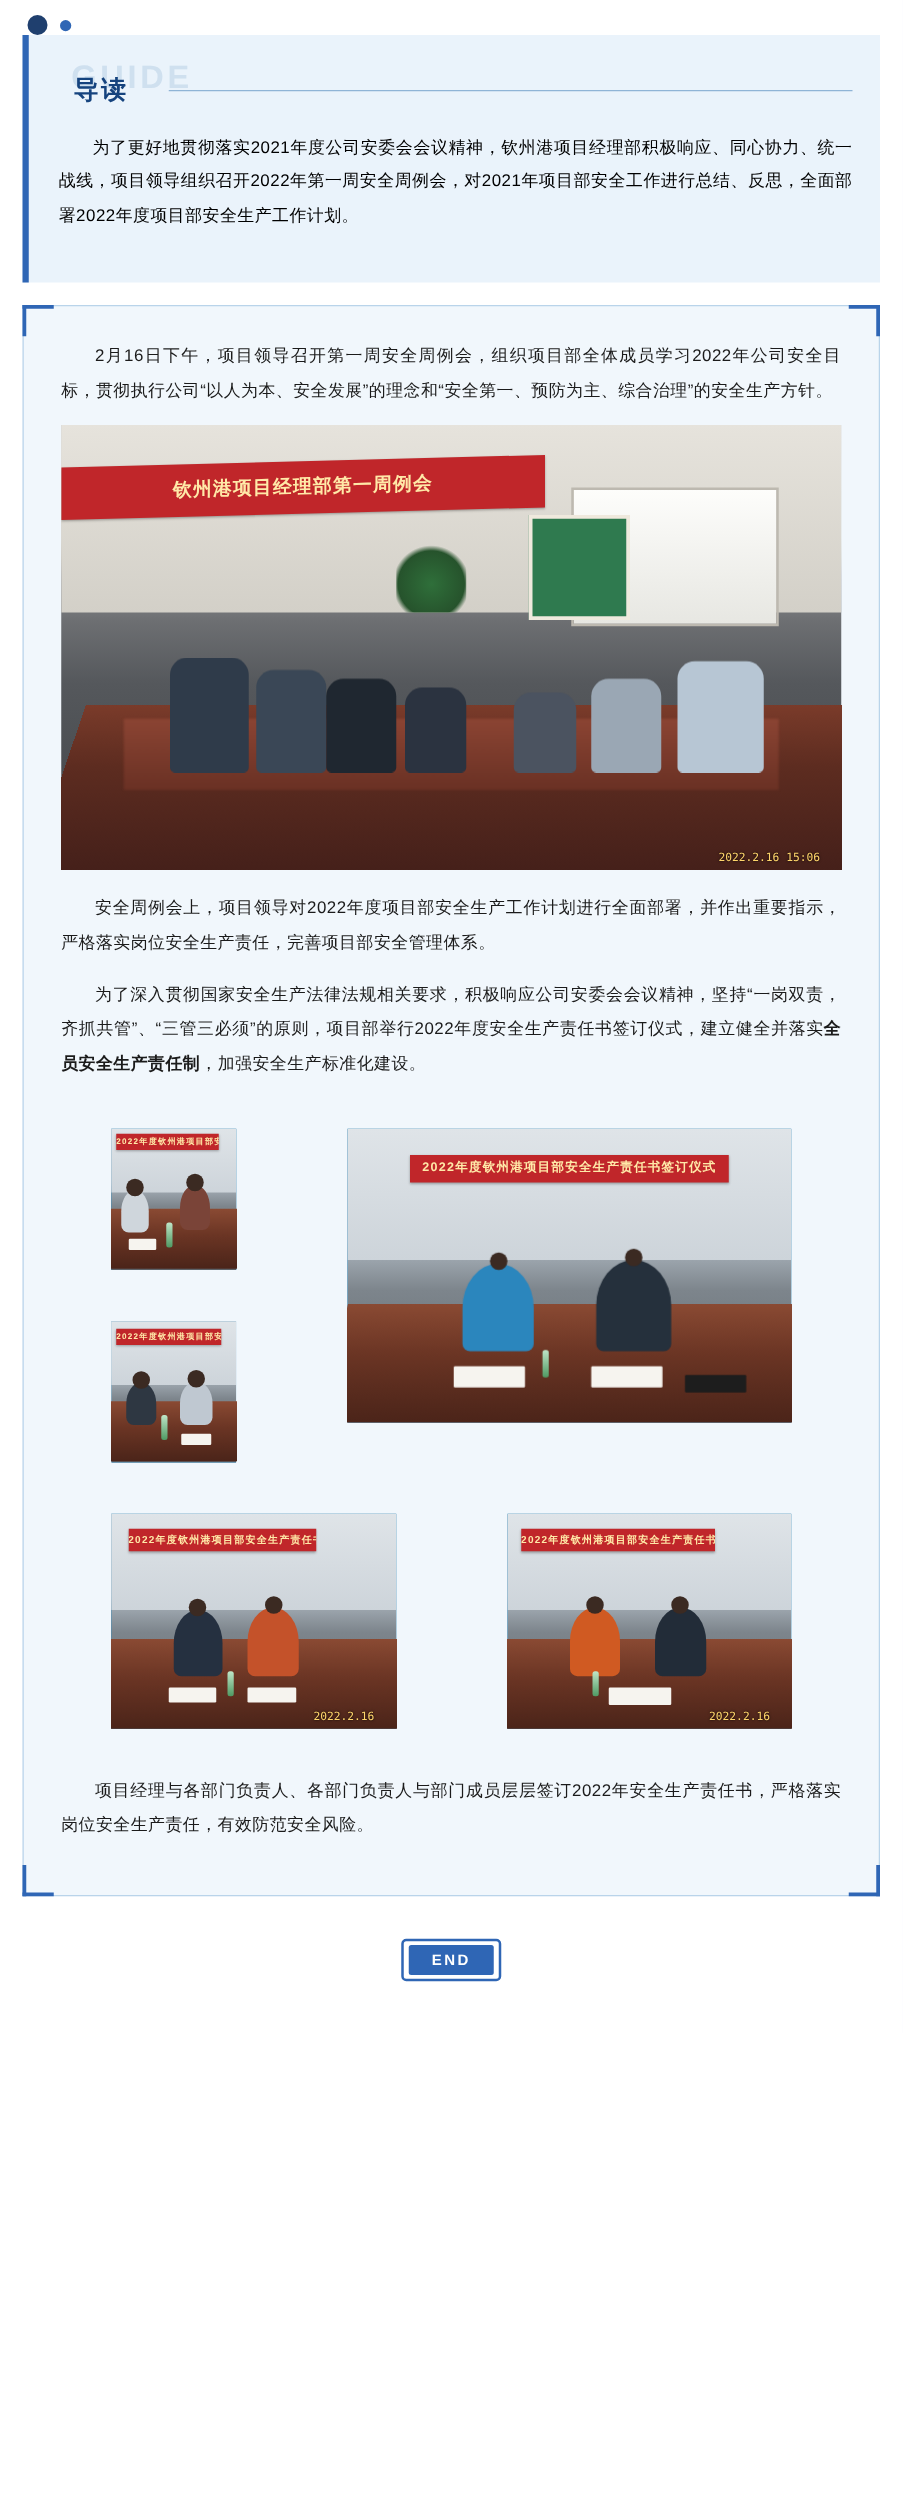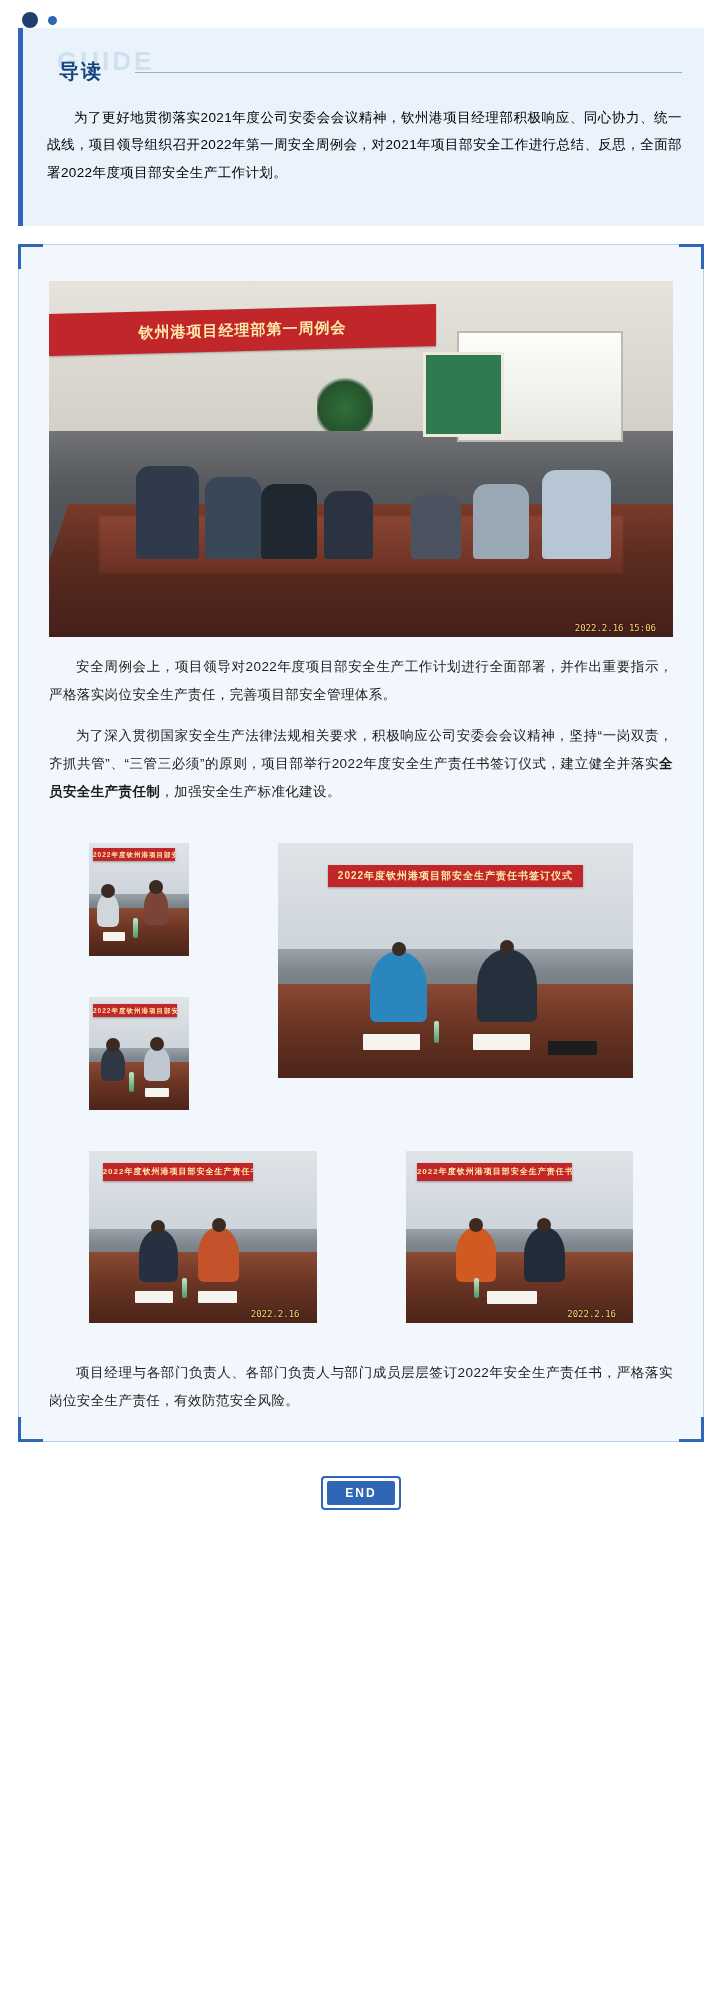--- a/index.html
+++ b/index.html
@@ -293,20 +293,21 @@
     </div>
     <p class="guide-text">为了更好地贯彻落实2021年度公司安委会会议精神，钦州港项目经理部积极响应、同心协力、统一战线，项目领导组织召开2022年第一周安全周例会，对2021年项目部安全工作进行总结、反思，全面部署2022年度项目部安全生产工作计划。</p>
   </section>
 
   <section class="main-card">
     <span class="corner tl"></span>
     <span class="corner tr"></span>
     <span class="corner bl"></span>
     <span class="corner br"></span>
 
+    <p class="body-text">2月16日下午，项目领导召开第一周安全周例会，组织项目部全体成员学习2022年公司安全目标，贯彻执行公司“以人为本、安全发展”的理念和“安全第一、预防为主、综合治理”的安全生产方针。</p>
 
     <figure class="photo photo-main" style="margin:10px 0 16px 0;">
       <span class="pm-ceiling"></span>
       <span class="pm-wall"></span>
       <span class="pm-screen"></span>
       <span class="pm-greenboard"></span>
       <span class="pm-plant"></span>
       <span class="pm-table"></span>
       <span class="pm-tablecloth"></span>
 
@@ -407,21 +408,21 @@
         <span class="person" style="left:52%;bottom:24%;width:18%;height:32%;background:#222c38;">
             <span class="head"></span>
           </span>
         <span class="room-paper" style="left:36%;bottom:11%;width:22%;height:8%;"></span>
         <span class="room-bottle" style="left:30%;bottom:15%;height:20px;"></span>
         <figcaption class="banner" style="left:5%;top:7%;width:68%;height:18px;font-size:8px;line-height:18px;">2022年度钦州港项目部安全生产责任书签订仪式</figcaption>
         <span class="stamp">2022.2.16</span>
       </figure>
     </div>
 
-    <p class="body-text" style="margin-top:20px;margin-bottom:0;">项目经理与各部门负责人、各部门负责人与部门成员层层签订2022年安全生产责任书，严格落实岗位安全生产责任，有效防范安全风险。</p>
+    <p class="body-text" style="margin-top:20px;margin-bottom:16px;">项目经理与各部门负责人、各部门负责人与部门成员层层签订2022年安全生产责任书，严格落实岗位安全生产责任，有效防范安全风险。</p>
   </section>
 
   <div class="end-wrap">
     <div class="end-btn">
       <div class="end-inner">END</div>
     </div>
   </div>
 
 </div>
 

